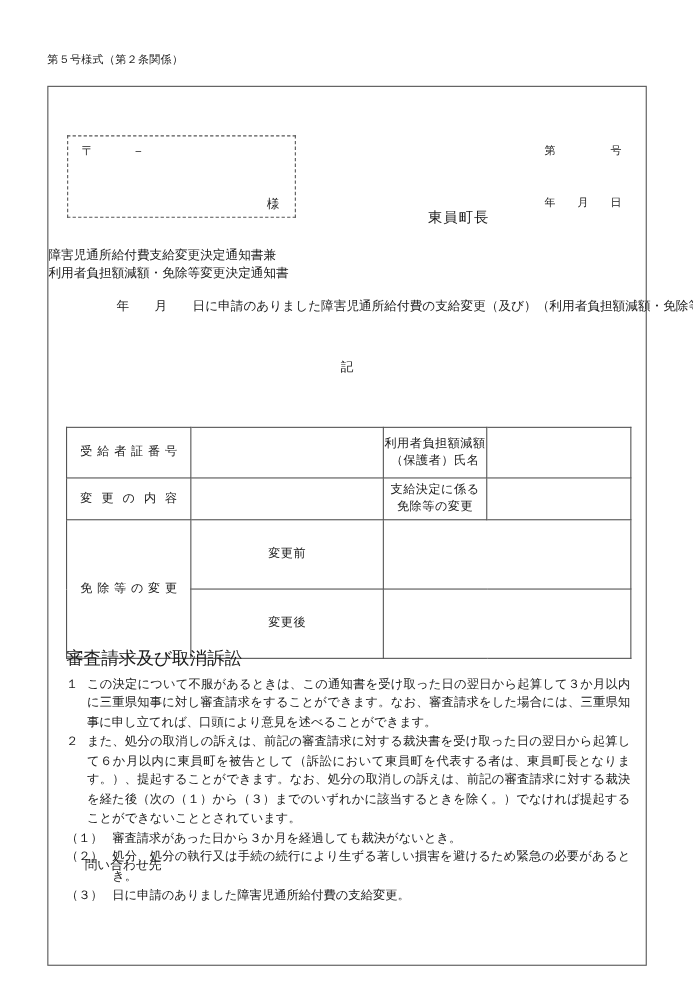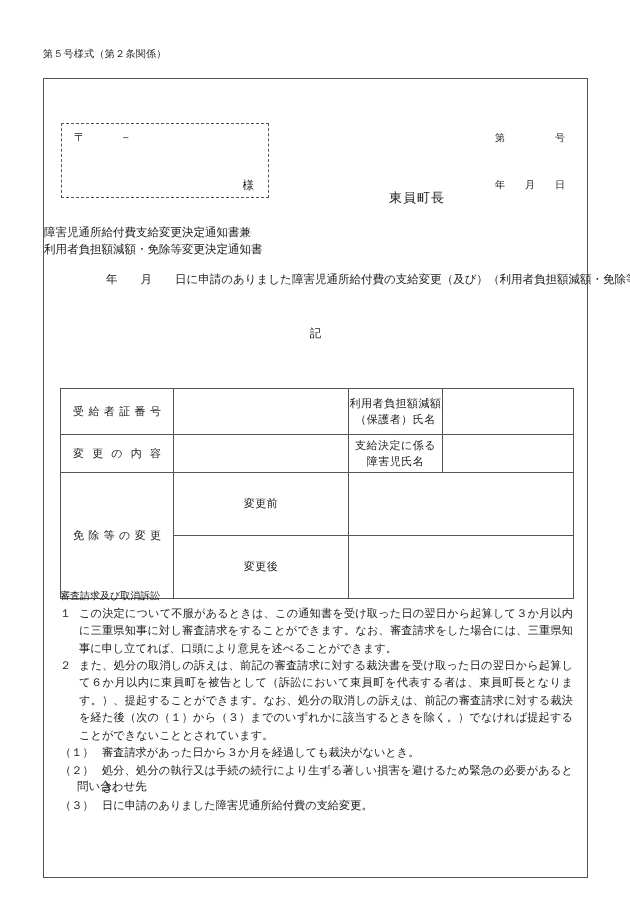--- a/index.html
+++ b/index.html
@@ -168,21 +168,21 @@
     position: absolute;
     left: 16px;
     right: 14px;
     top: 509px;
     font-size: 11.2px;
     line-height: 1.56;
   }
   .legal h4 {
     margin: 0 0 1px 0;
     font-weight: normal;
-    font-size: 10px;
+    font-size: 16px;
   }
   .legal .item {
     display: flex;
     align-items: flex-start;
     margin-bottom: 0;
   }
   .legal .num {
     flex: 0 0 auto;
     width: 19px;
     text-align: left;
@@ -272,21 +272,21 @@
           </td>
           <td class="cell-blank"></td>
         </tr>
         <tr style="height:38px">
           <td>
             <span class="lbl lbl-spread">変更の内容</span>
           </td>
           <td class="cell-blank"></td>
           <td>
             <span class="lbl" style="white-space:pre-line">支給決定に係る
-障害児氏名</span>
+免除等の変更</span>
           </td>
           <td class="cell-blank"></td>
         </tr>
         <tr style="height:63px">
           <td rowspan="2">
             <span class="lbl lbl-spread">免除等の変更</span>
           </td>
           <td>
             <span class="lbl">変更前</span>
           </td>

